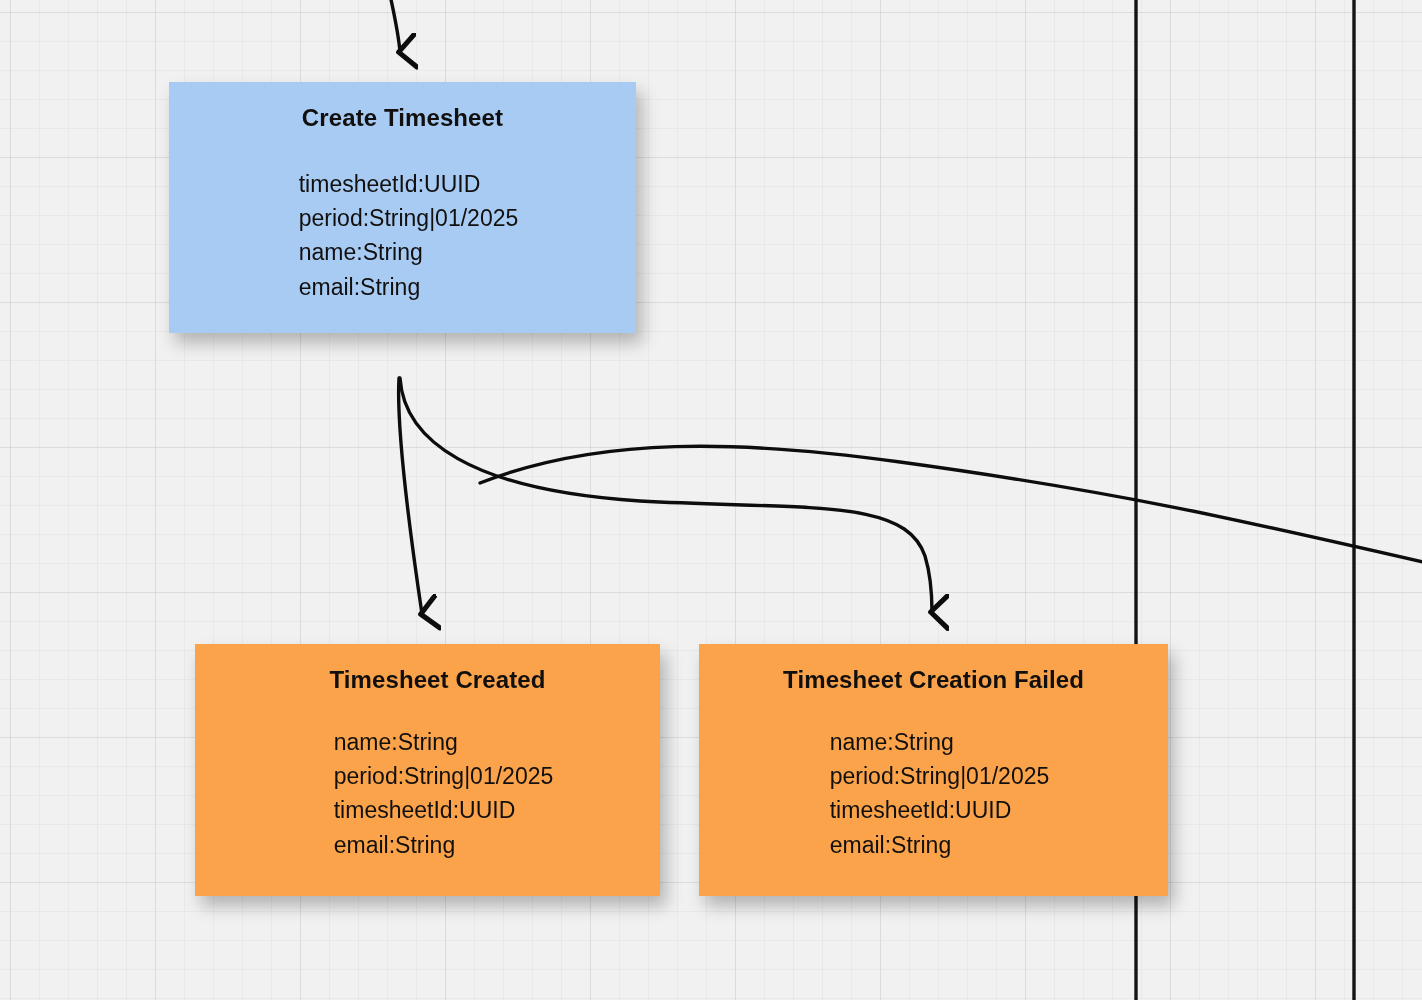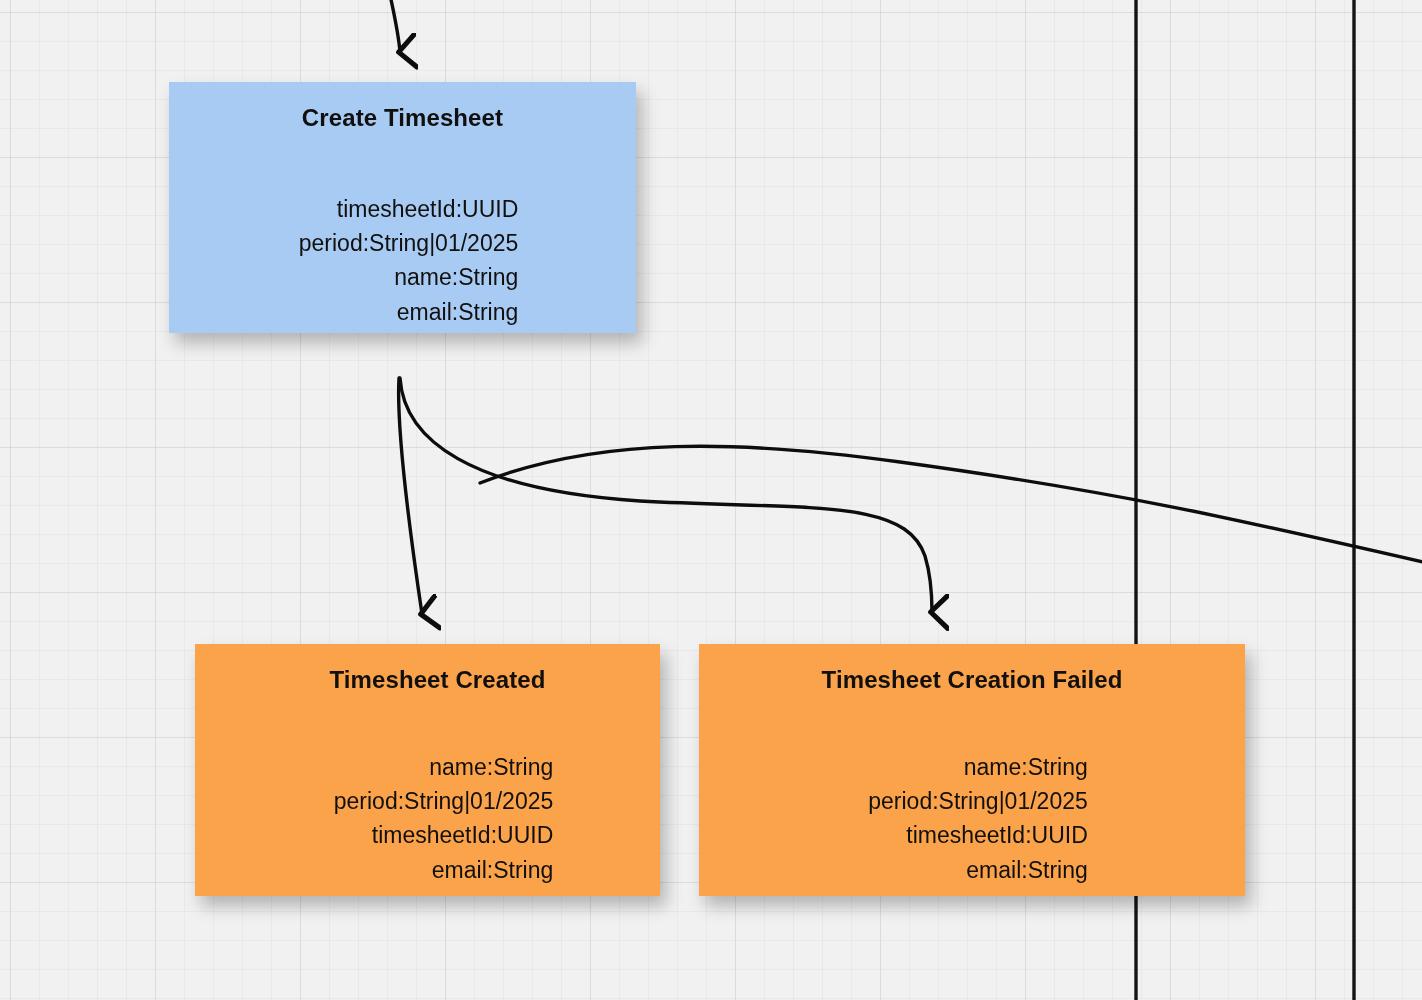--- a/index.html
+++ b/index.html
@@ -36,24 +36,23 @@
     height: 1000px;
     pointer-events: none;
   }
 
   .card {
     position: absolute;
     box-sizing: border-box;
     display: flex;
     flex-direction: column;
     align-items: center;
-    text-align: right;
+    text-align: left;
     padding-top: 22px;
     box-shadow: 6px 10px 16px rgba(0,0,0,0.26);
-    gap: 25px;
   }
 
   .card-title {
     font-weight: bold;
     font-size: 24px;
     color: #12100e;
     letter-spacing: 0.1px;
     line-height: 1.2;
     margin-bottom: 34px;
   }
@@ -78,21 +77,21 @@
   }
 
   
   #card-create-timesheet {
     left: 169px; top: 82px; width: 467px; height: 251px;
   }
   #card-timesheet-created {
     left: 195px; top: 644px; width: 465px; height: 252px; padding-left: 20px;
   }
   #card-timesheet-creation-failed {
-    left: 699px; top: 644px; width: 546px; height: 252px;
+    left: 699px; top: 644px; width: 469px; height: 252px;
   }
   #card-timesheet-created .card-title,
   #card-timesheet-creation-failed .card-title {
     margin-bottom: 30px;
   }
 </style>
 </head>
 <body>
 
 <div id="board">

